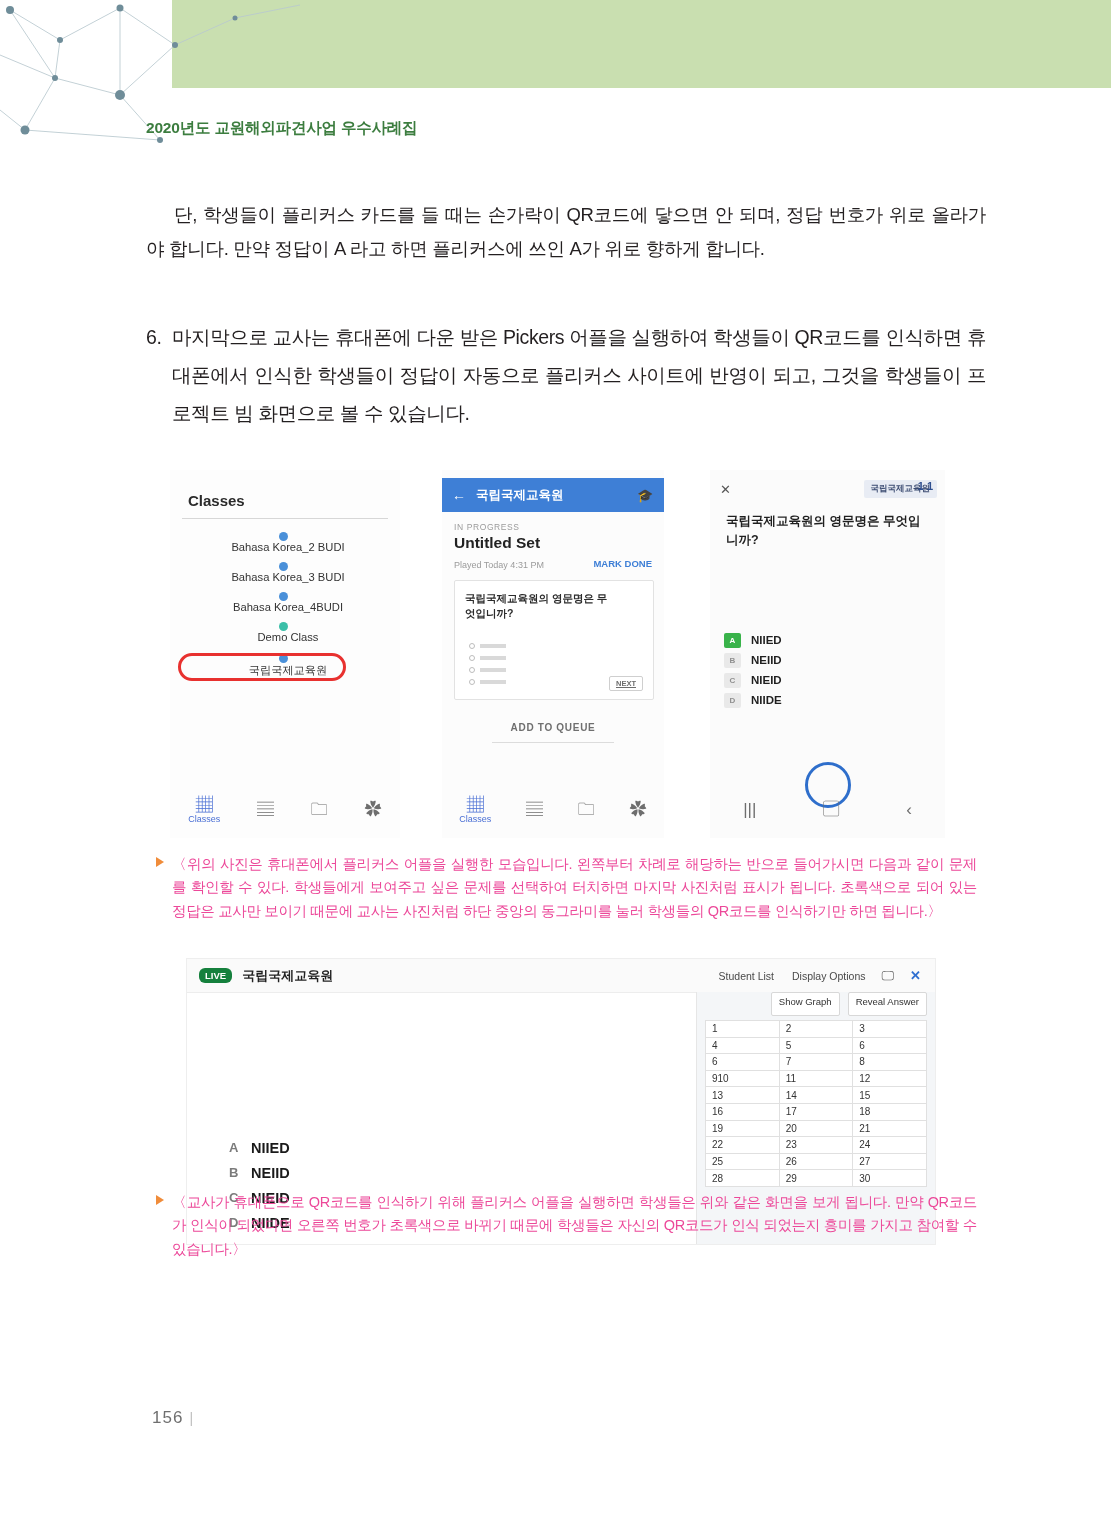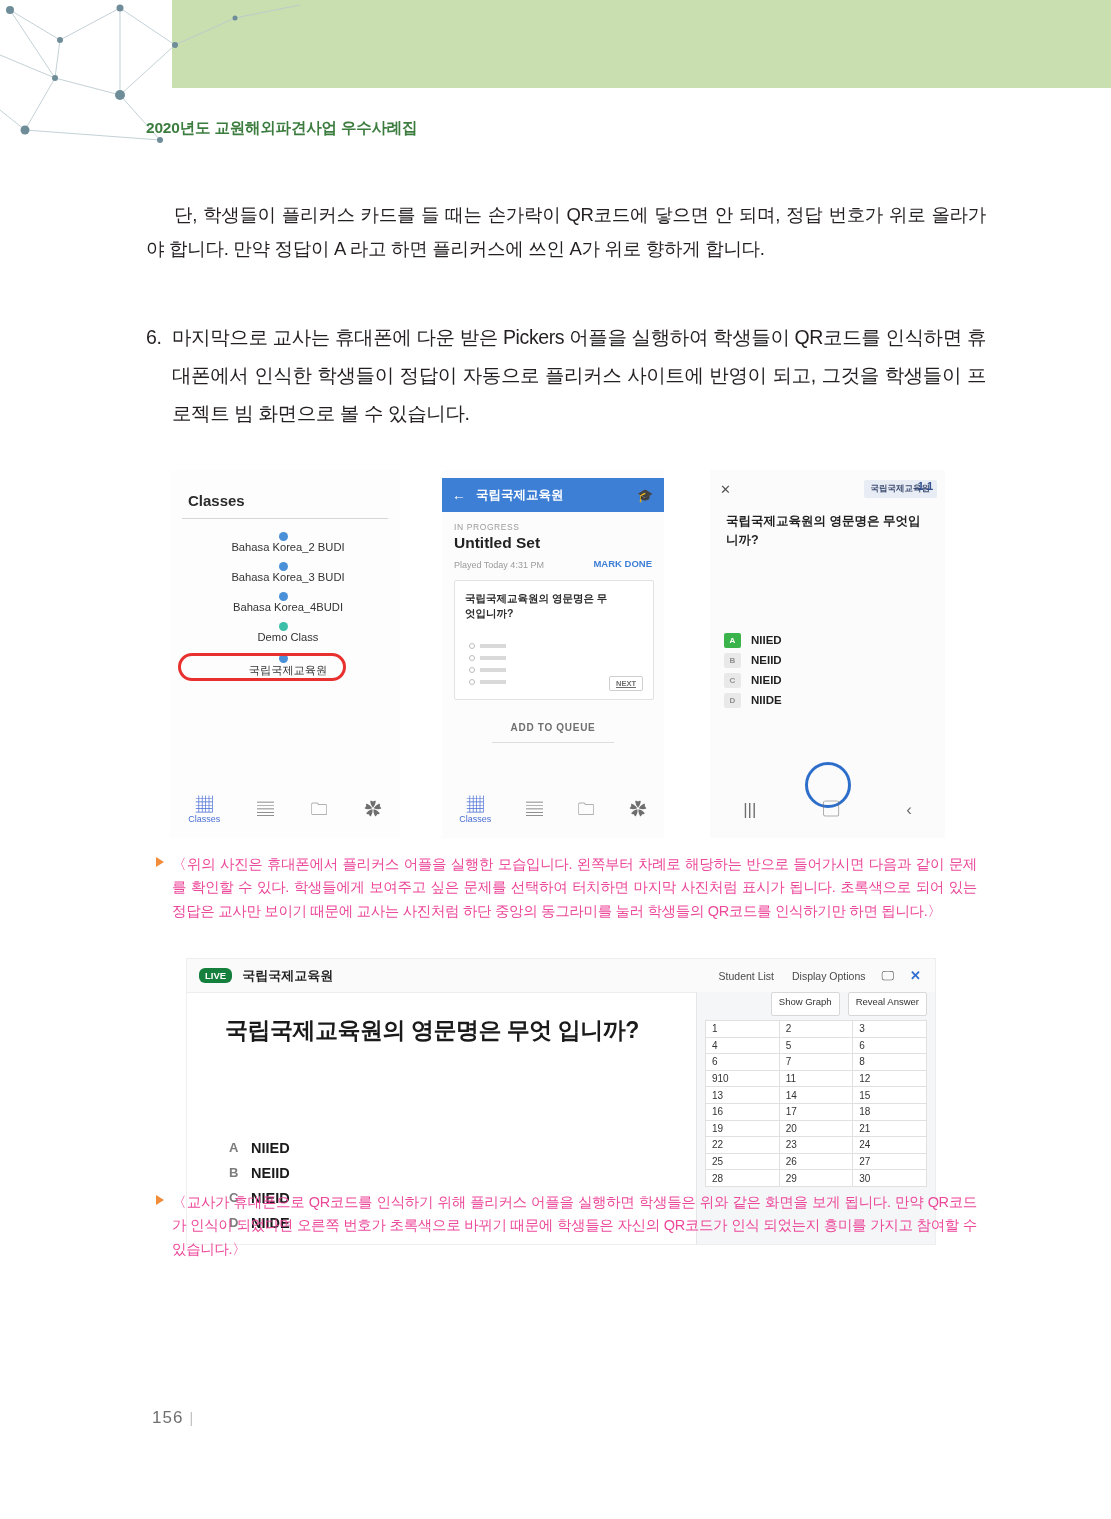--- a/index.html
+++ b/index.html
@@ -607,21 +607,20 @@
 <div class="fig2">
   <div class="bar">
     <span class="live">LIVE</span>
     <span class="room">국립국제교육원</span>
     <span class="tool first">Student List</span>
     <span class="tool">Display Options</span>
     <span class="iconbtn">🖵</span>
     <span class="iconbtn close">✕</span>
   </div>
 
-  <div class="qtext">국립국제교육원의 영문명은 무엇 입니까?</div>
 
   <div class="choices">
     <div class="choice">
       <span class="lab">A</span>
       <span>NIIED</span>
     </div>
     <div class="choice">
       <span class="lab">B</span>
       <span>NEIID</span>
     </div>

